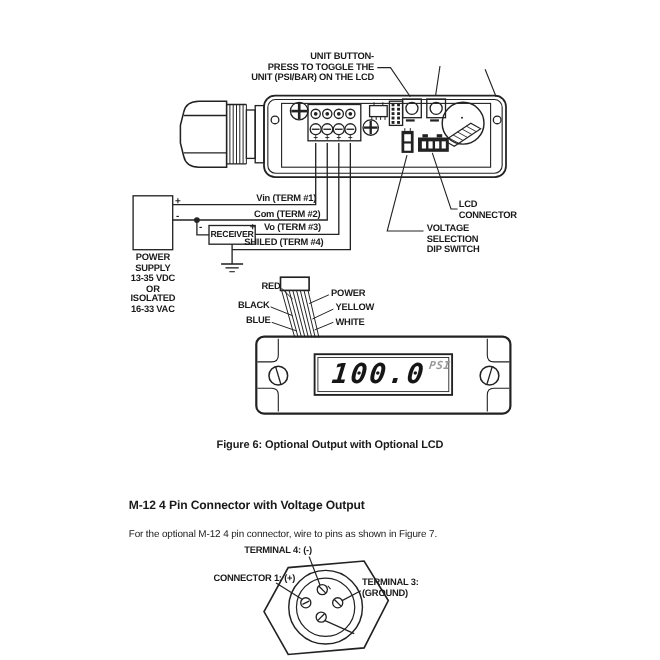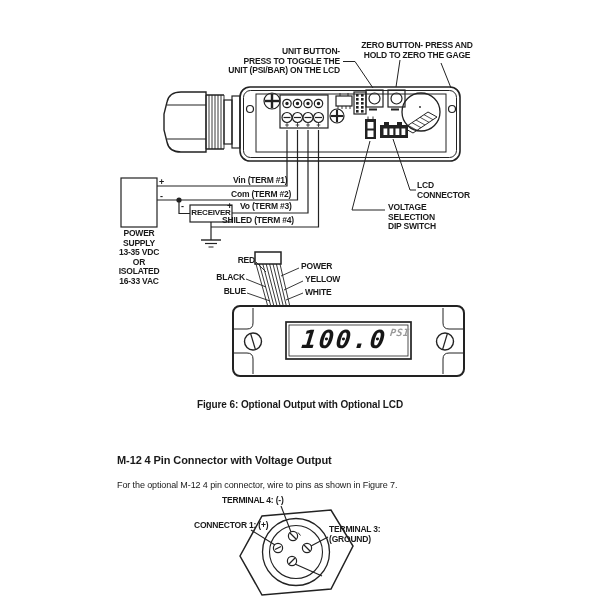--- a/index.html
+++ b/index.html
@@ -209,22 +209,20 @@
         <line x1="251" y1="530" x2="275" y2="545"></line>
         <line x1="328" y1="537" x2="311" y2="546"></line>
         <line x1="322" y1="576" x2="295" y2="564"></line>
       </g>
     </g>
   </svg>
 
   <div class="lbl ra" style="left:218px;top:47px;width:122px;">UNIT BUTTON-
 PRESS TO TOGGLE THE
 UNIT (PSI/BAR) ON THE LCD</div>
-  <div class="lbl ctr" style="left:356px;top:41px;width:122px;">ZERO BUTTON- PRESS AND
-HOLD TO ZERO THE GAGE</div>
 
   <div class="lbl" style="left:233px;top:176px;">Vin (TERM #1)</div>
   <div class="lbl" style="left:231px;top:190px;">Com (TERM #2)</div>
   <div class="lbl" style="left:240px;top:202px;">Vo (TERM #3)</div>
   <div class="lbl" style="left:222px;top:216px;">SHILED (TERM #4)</div>
 
   <div class="sign" style="left:159px;top:177px;">+</div>
   <div class="sign" style="left:160px;top:191px;">-</div>
   <div class="sign" style="left:181px;top:201px;">-</div>
   <div class="sign" style="left:227px;top:201px;">+</div>

